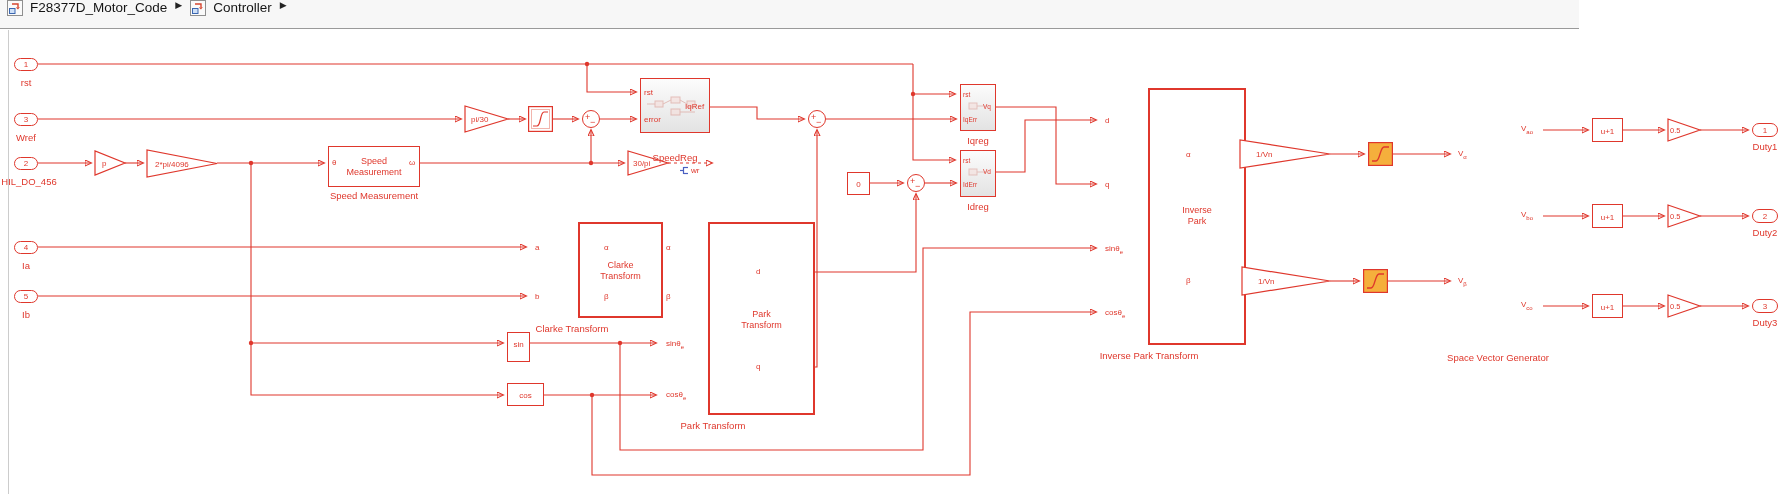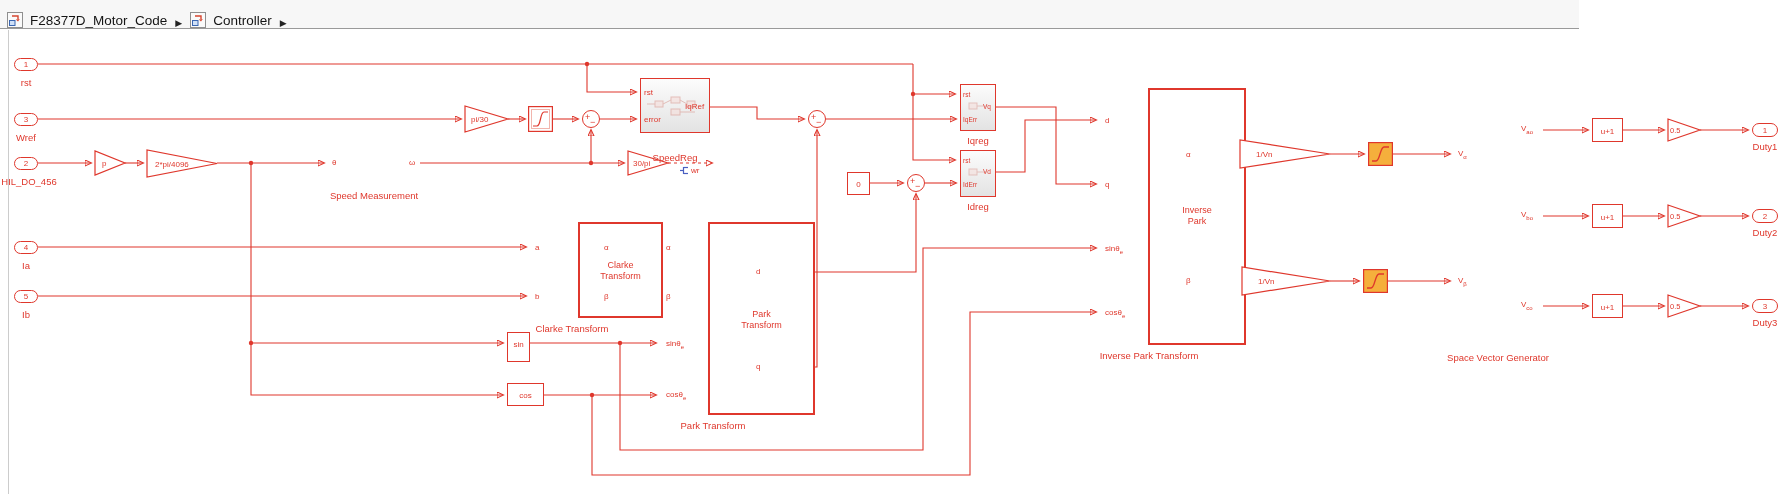--- a/index.html
+++ b/index.html
@@ -1,21 +1,21 @@
 <!DOCTYPE html>
 <html><head>
 <meta charset="utf-8">
 <style>
   :root{ --red:#DF372C; --orange:#F5AF3C; --blue:#4A5FC1; }
   html,body{margin:0;padding:0;}
   body{width:1789px;height:494px;position:relative;background:#fff;
        font-family:"Liberation Sans",sans-serif;overflow:hidden;}
   
   .bar{position:absolute;left:0;top:0;width:1579px;height:29px;background:#f7f7f7;
-       border-bottom:1px solid #9a9a9a;box-sizing:border-box;display:flex;align-items:flex-end;
+       border-bottom:1px solid #9a9a9a;box-sizing:border-box;display:flex;align-items:flex-start;
        padding-left:7px;gap:7px;z-index:50;}
   .bc-txt{font-size:13.5px;color:#151515;}
   .bc-sep{font-size:9px;color:#222;margin:0 1px;}
   .bc-icon{display:inline-flex;width:16px;height:16px;}
   
   #canvas{position:absolute;left:0;top:0;width:1789px;height:494px;}
   .canvas-edge{position:absolute;left:8px;top:30px;width:1px;height:464px;background:#cccccc;}
   svg.wires{position:absolute;left:0;top:0;width:1789px;height:494px;z-index:1;}
   svg.wires path{stroke:var(--red);stroke-width:1.1;fill:none;}
   svg.wires path.dash{stroke-dasharray:3,3;}
@@ -186,20 +186,24 @@
       <rect x="3.5" y="3.5" width="18" height="19" fill="none" stroke="#f2b5ad" stroke-width="1"></rect>
       <path d="M5,20 L9,20 C13,20 12,6 16,6 L20,6" fill="none" stroke="#DF372C" stroke-width="1.2"></path>
     </svg>
   </div>
 
   <div class="sum" style="left:582px;top:110px">
     <span class="s-plus">+</span>
     <span class="s-minus">−</span>
   </div>
 
+  <div class="blk" style="left:328px;top:146px;width:92px;height:41px">
+    <div class="ctext" style="top:9px"><span>Speed</span><br>
+      <span>Measurement</span></div>
+  </div>
   <span class="ptxt" style="left:332px;top:158px">θ</span>
   <span class="ptxt" style="left:409px;top:158px">ω</span>
   <div class="lbl" style="left:374px;top:190px">Speed Measurement</div>
 
   <div class="blk subsys" style="left:640px;top:78px;width:70px;height:55px">
     <div class="preview">
       <svg width="70" height="55" opacity="0.55">
         <rect x="14" y="22" width="8" height="6" fill="#f6dcd8" stroke="#d79289"></rect>
         <rect x="30" y="18" width="9" height="6" fill="#f6dcd8" stroke="#d79289"></rect>
         <rect x="46" y="22" width="8" height="6" fill="#f6dcd8" stroke="#d79289"></rect>

